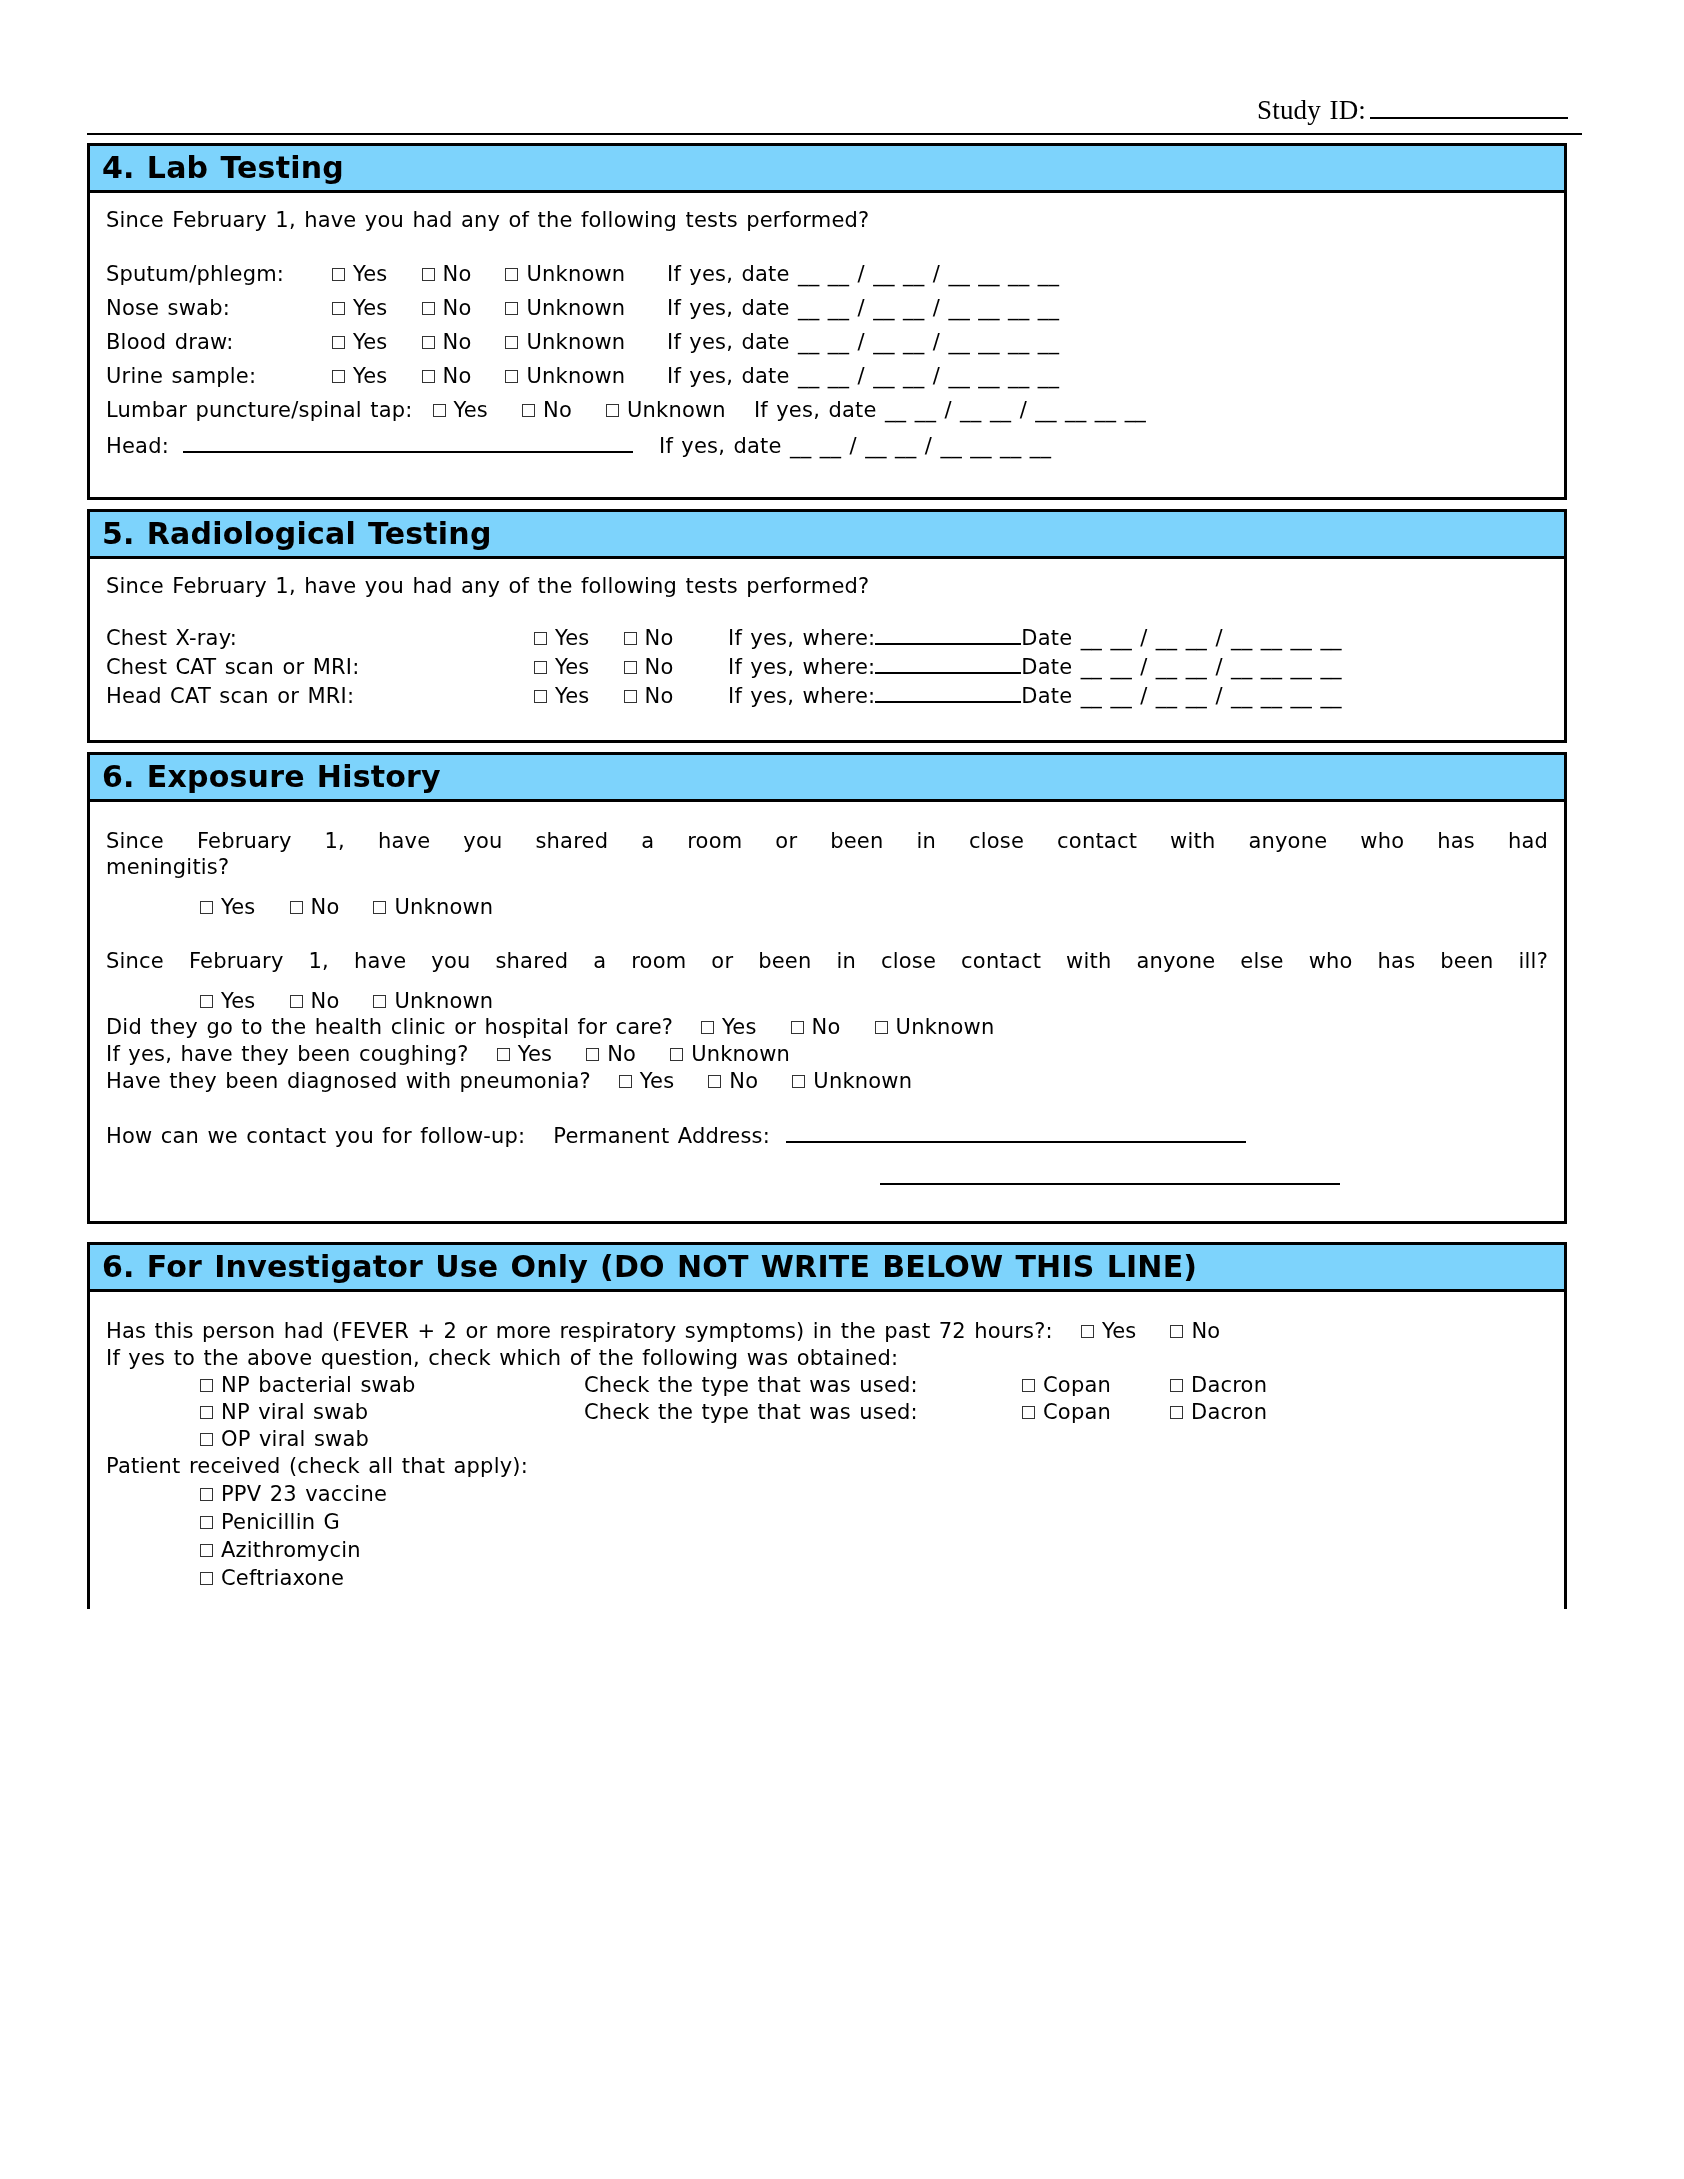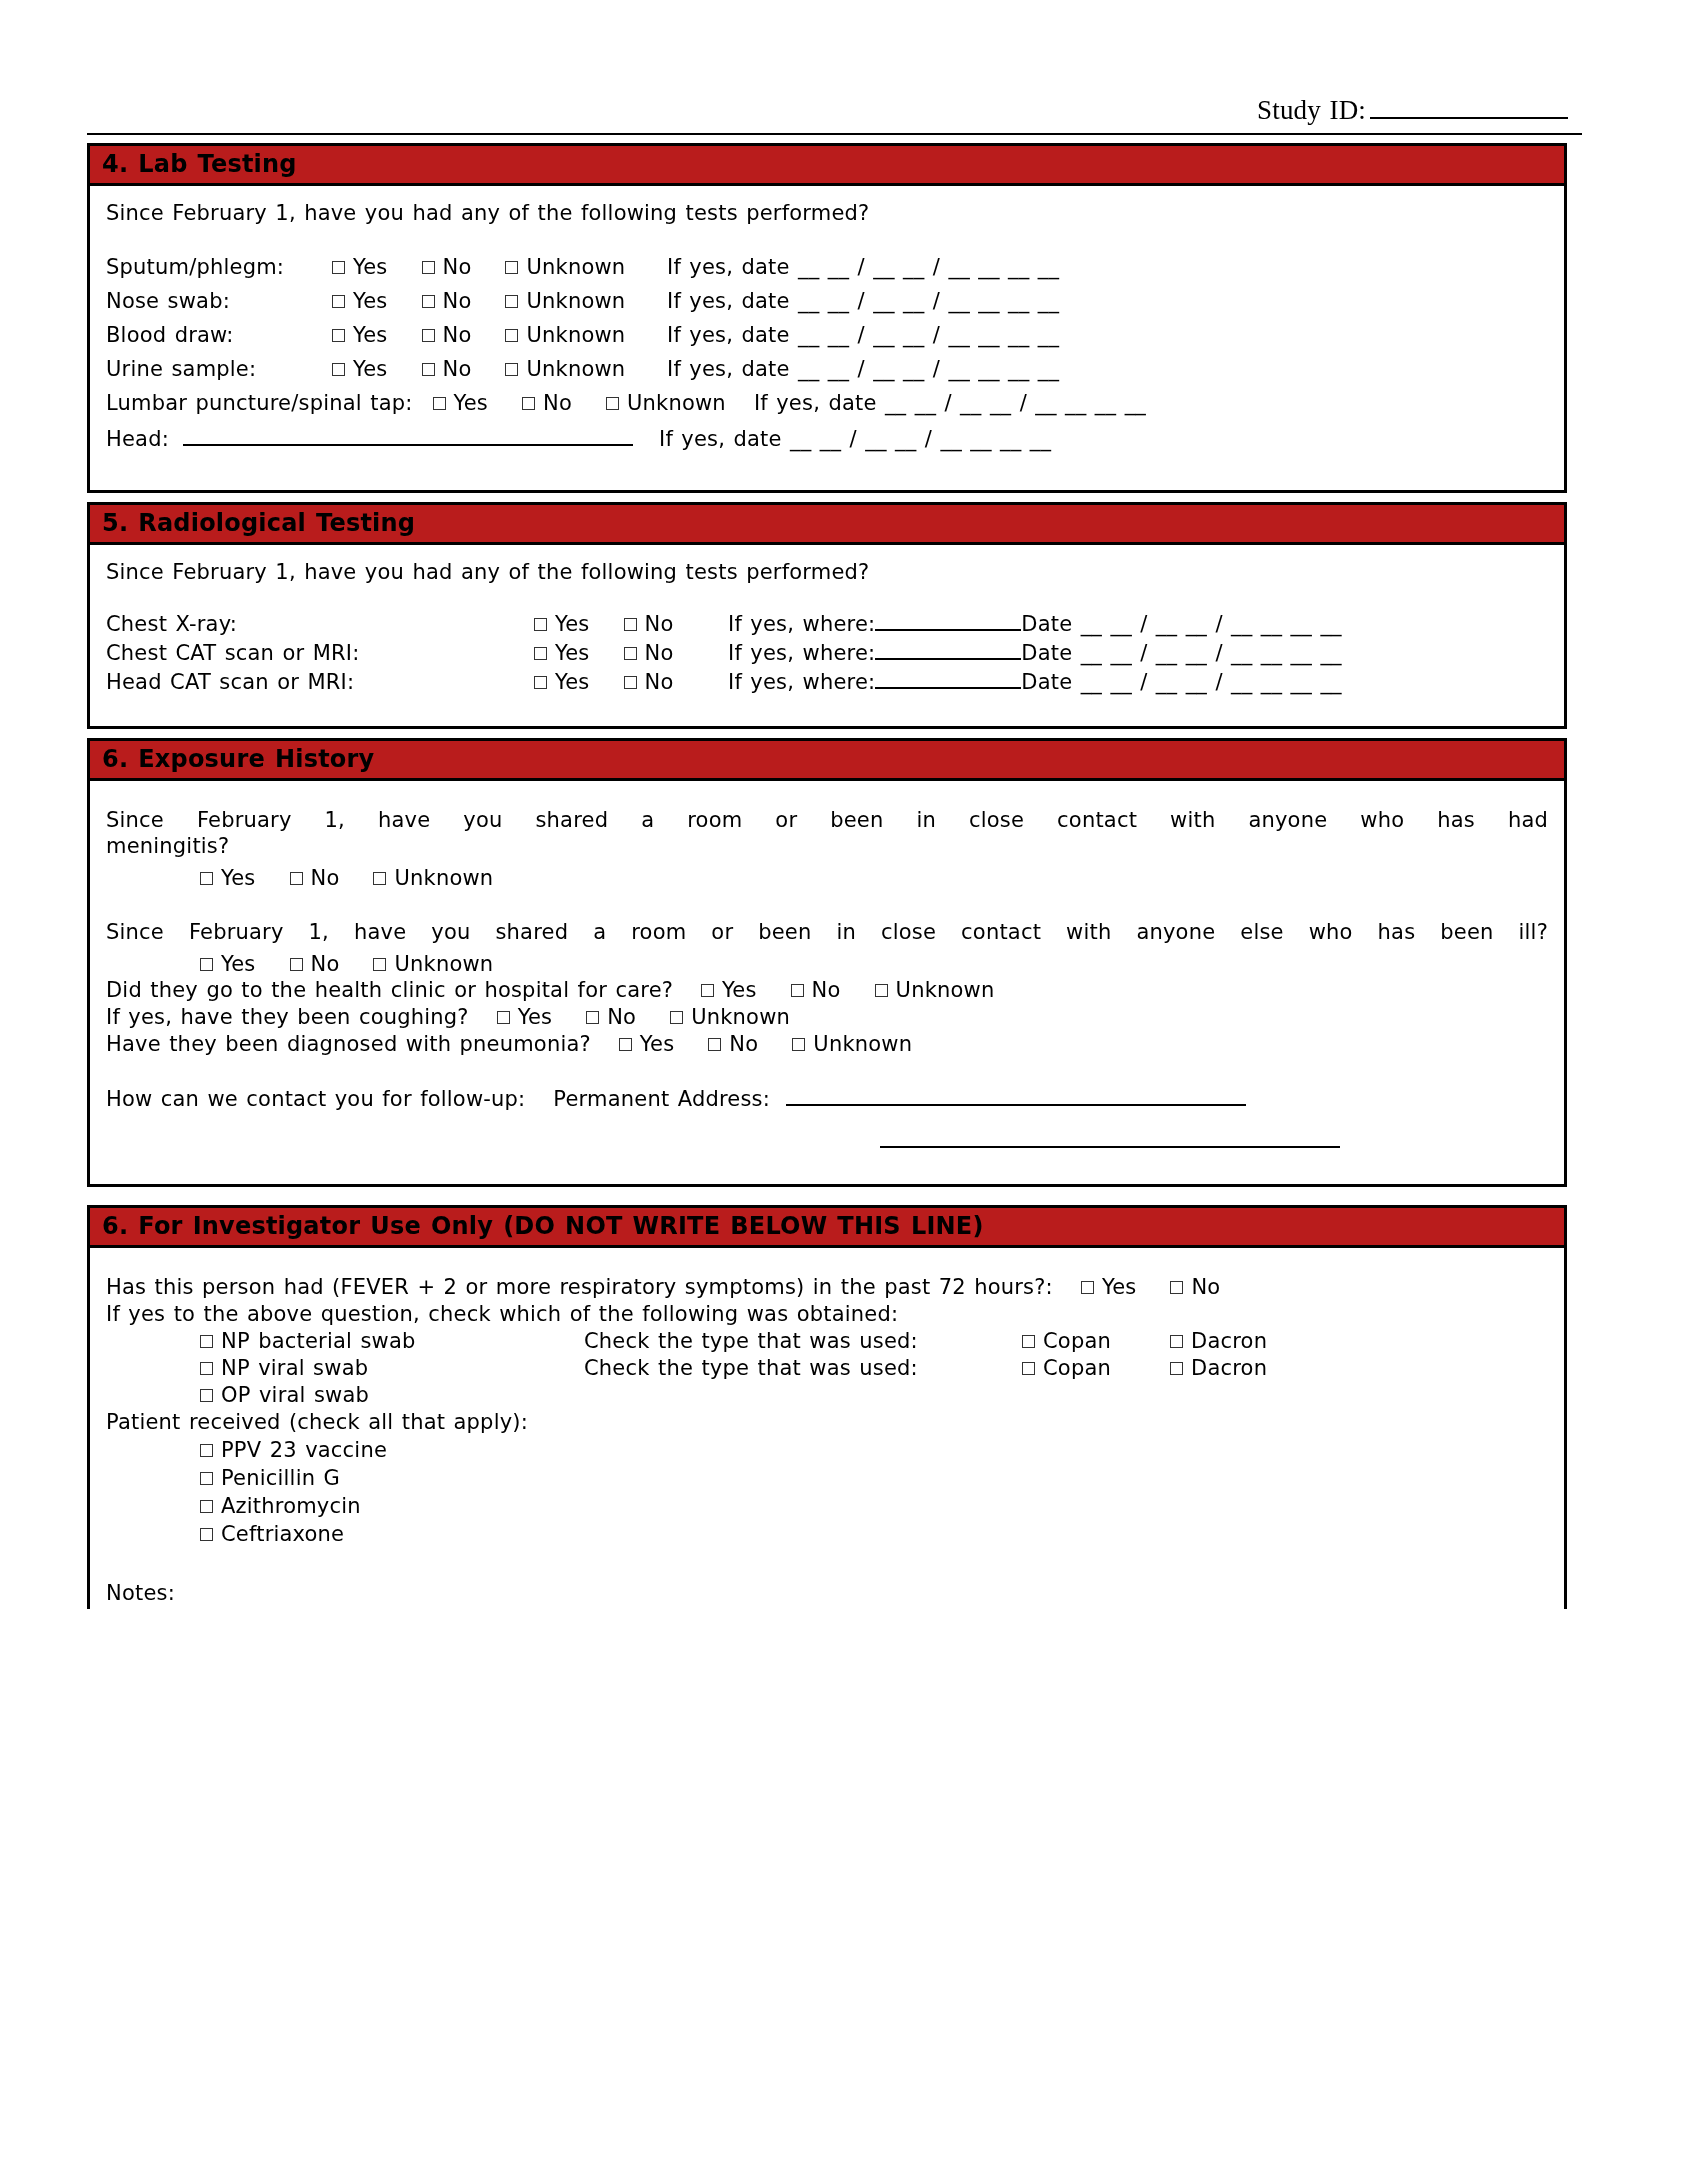--- a/index.html
+++ b/index.html
@@ -16,21 +16,21 @@
   
   .studyid { position:absolute; top:95px; left:1257px; font-family:"Liberation Serif", serif; font-size:27px; white-space:nowrap; }
   .studyid-blank { display:inline-block; width:198px; height:22px; border-bottom:2px solid #000; margin-left:4px; }
   .top-rule { position:absolute; top:133px; left:87px; width:1495px; border-top:2px solid #000; }
 
   
   .content { position:absolute; top:143px; left:87px; width:1480px; }
 
   .box { border:3px solid #000; margin-bottom:9px; background:#fff; }
   .box.gap-before { margin-top:18px; }
-  .sec-header { background:#b91c1c; border-bottom:3px solid #000; padding:4px 1px 5px 12px; font-weight:bold; font-size:24px; }
+  .sec-header { background:#7dd3fc; border-bottom:3px solid #000; padding:4px 1px 5px 12px; font-weight:bold; font-size:30px; }
   .sec-body { padding:14px 16px 30px 16px; line-height:26px; }
 
   .intro { margin:0 0 28px 0; }
 
   .row { white-space:nowrap; }
   .lab-row { margin-bottom:8px; }
   .lab-label { display:inline-block; width:226px; }
   .lab-opts { display:inline-block; width:335px; }
   .rad-row { line-height:27px; }
   .rad-label { display:inline-block; width:428px; }
@@ -46,21 +46,21 @@
   .where-blank { width:146px; }
   .addr-blank  { width:460px; margin-left:16px; }
 
   .mr { margin-right:20px; }
   .inline-opts { margin-left:28px; }
 
   
   .exp-body { padding-top:26px; }
   .just-full { text-align:justify; text-align-last:justify; margin:0; }
   .qline { margin:0; }
-  .optline { padding-left:94px; margin-top:6px; }
+  .optline { padding-left:94px; margin-top:14px; }
   .mt-lg { margin-top:28px; }
   .mt-md { margin-top:26px; }
   .tight { line-height:27px; margin:0; }
   .addr2 { margin-top:14px; padding-left:774px; }
   .addr2 .blank { width:460px; }
 
   
   .inv-body { padding-top:26px; }
   .swab-row { padding-left:94px; line-height:27px; white-space:nowrap; }
   .swab-label { display:inline-block; width:384px; }

